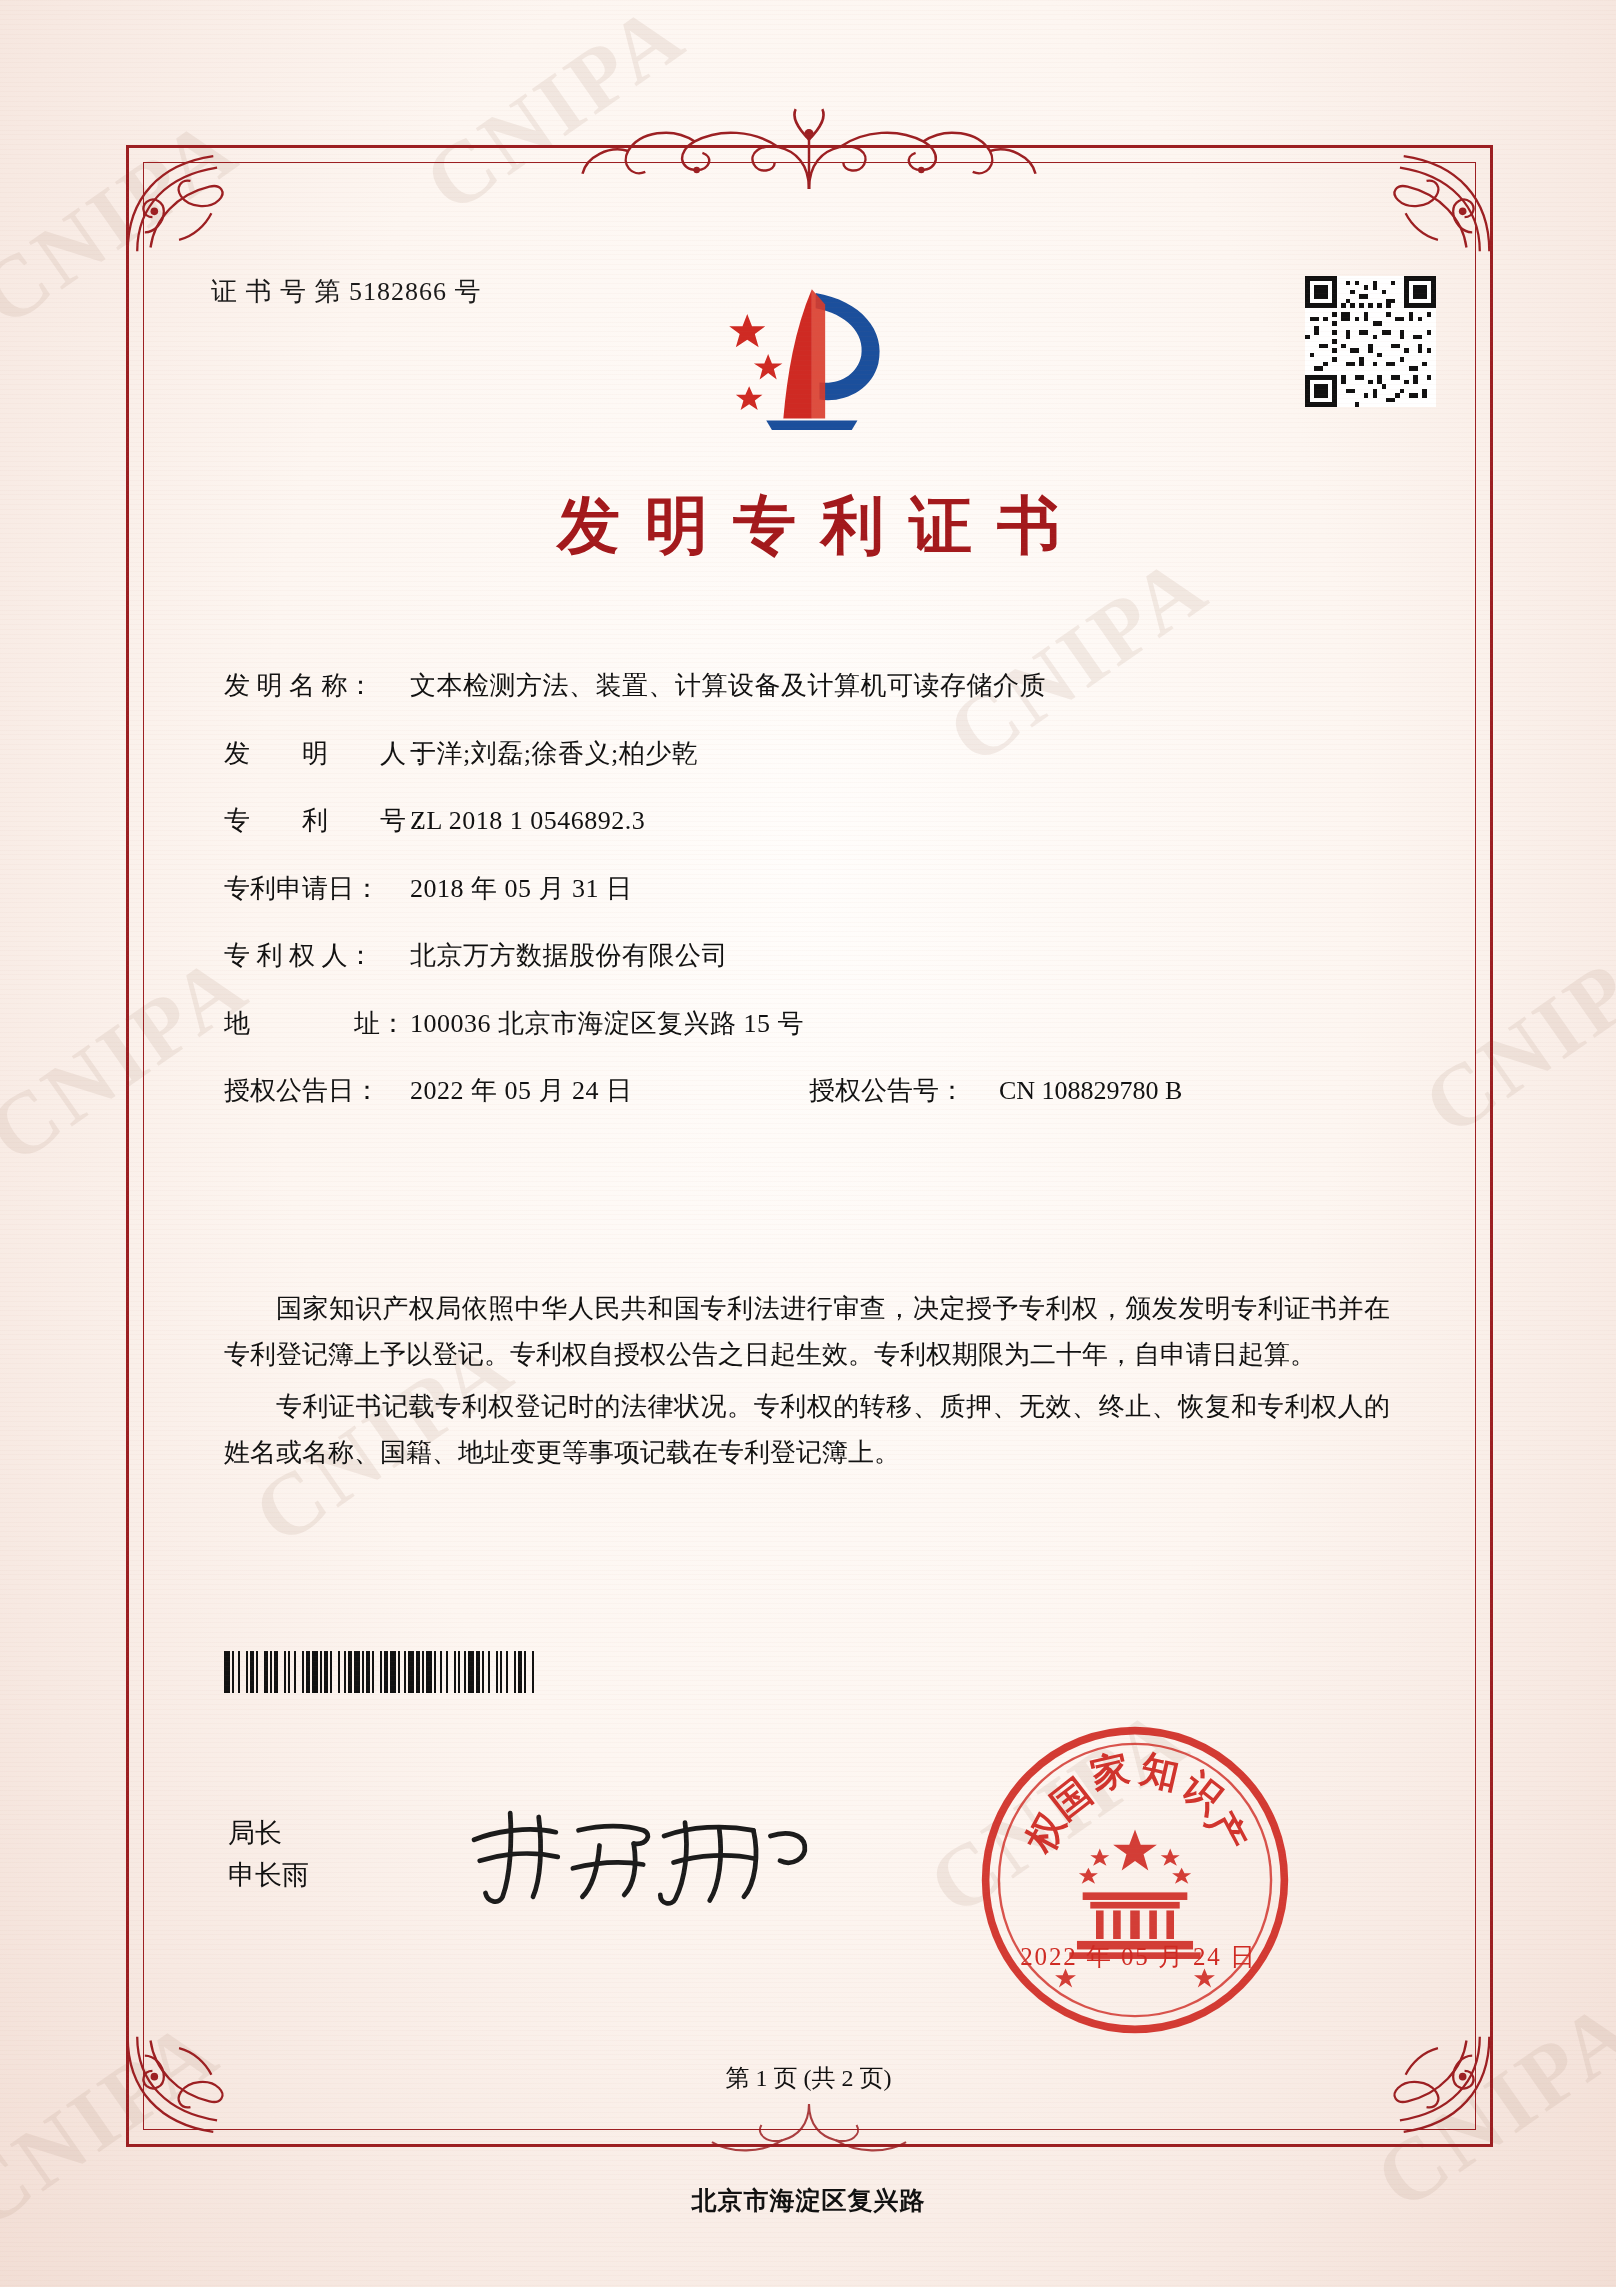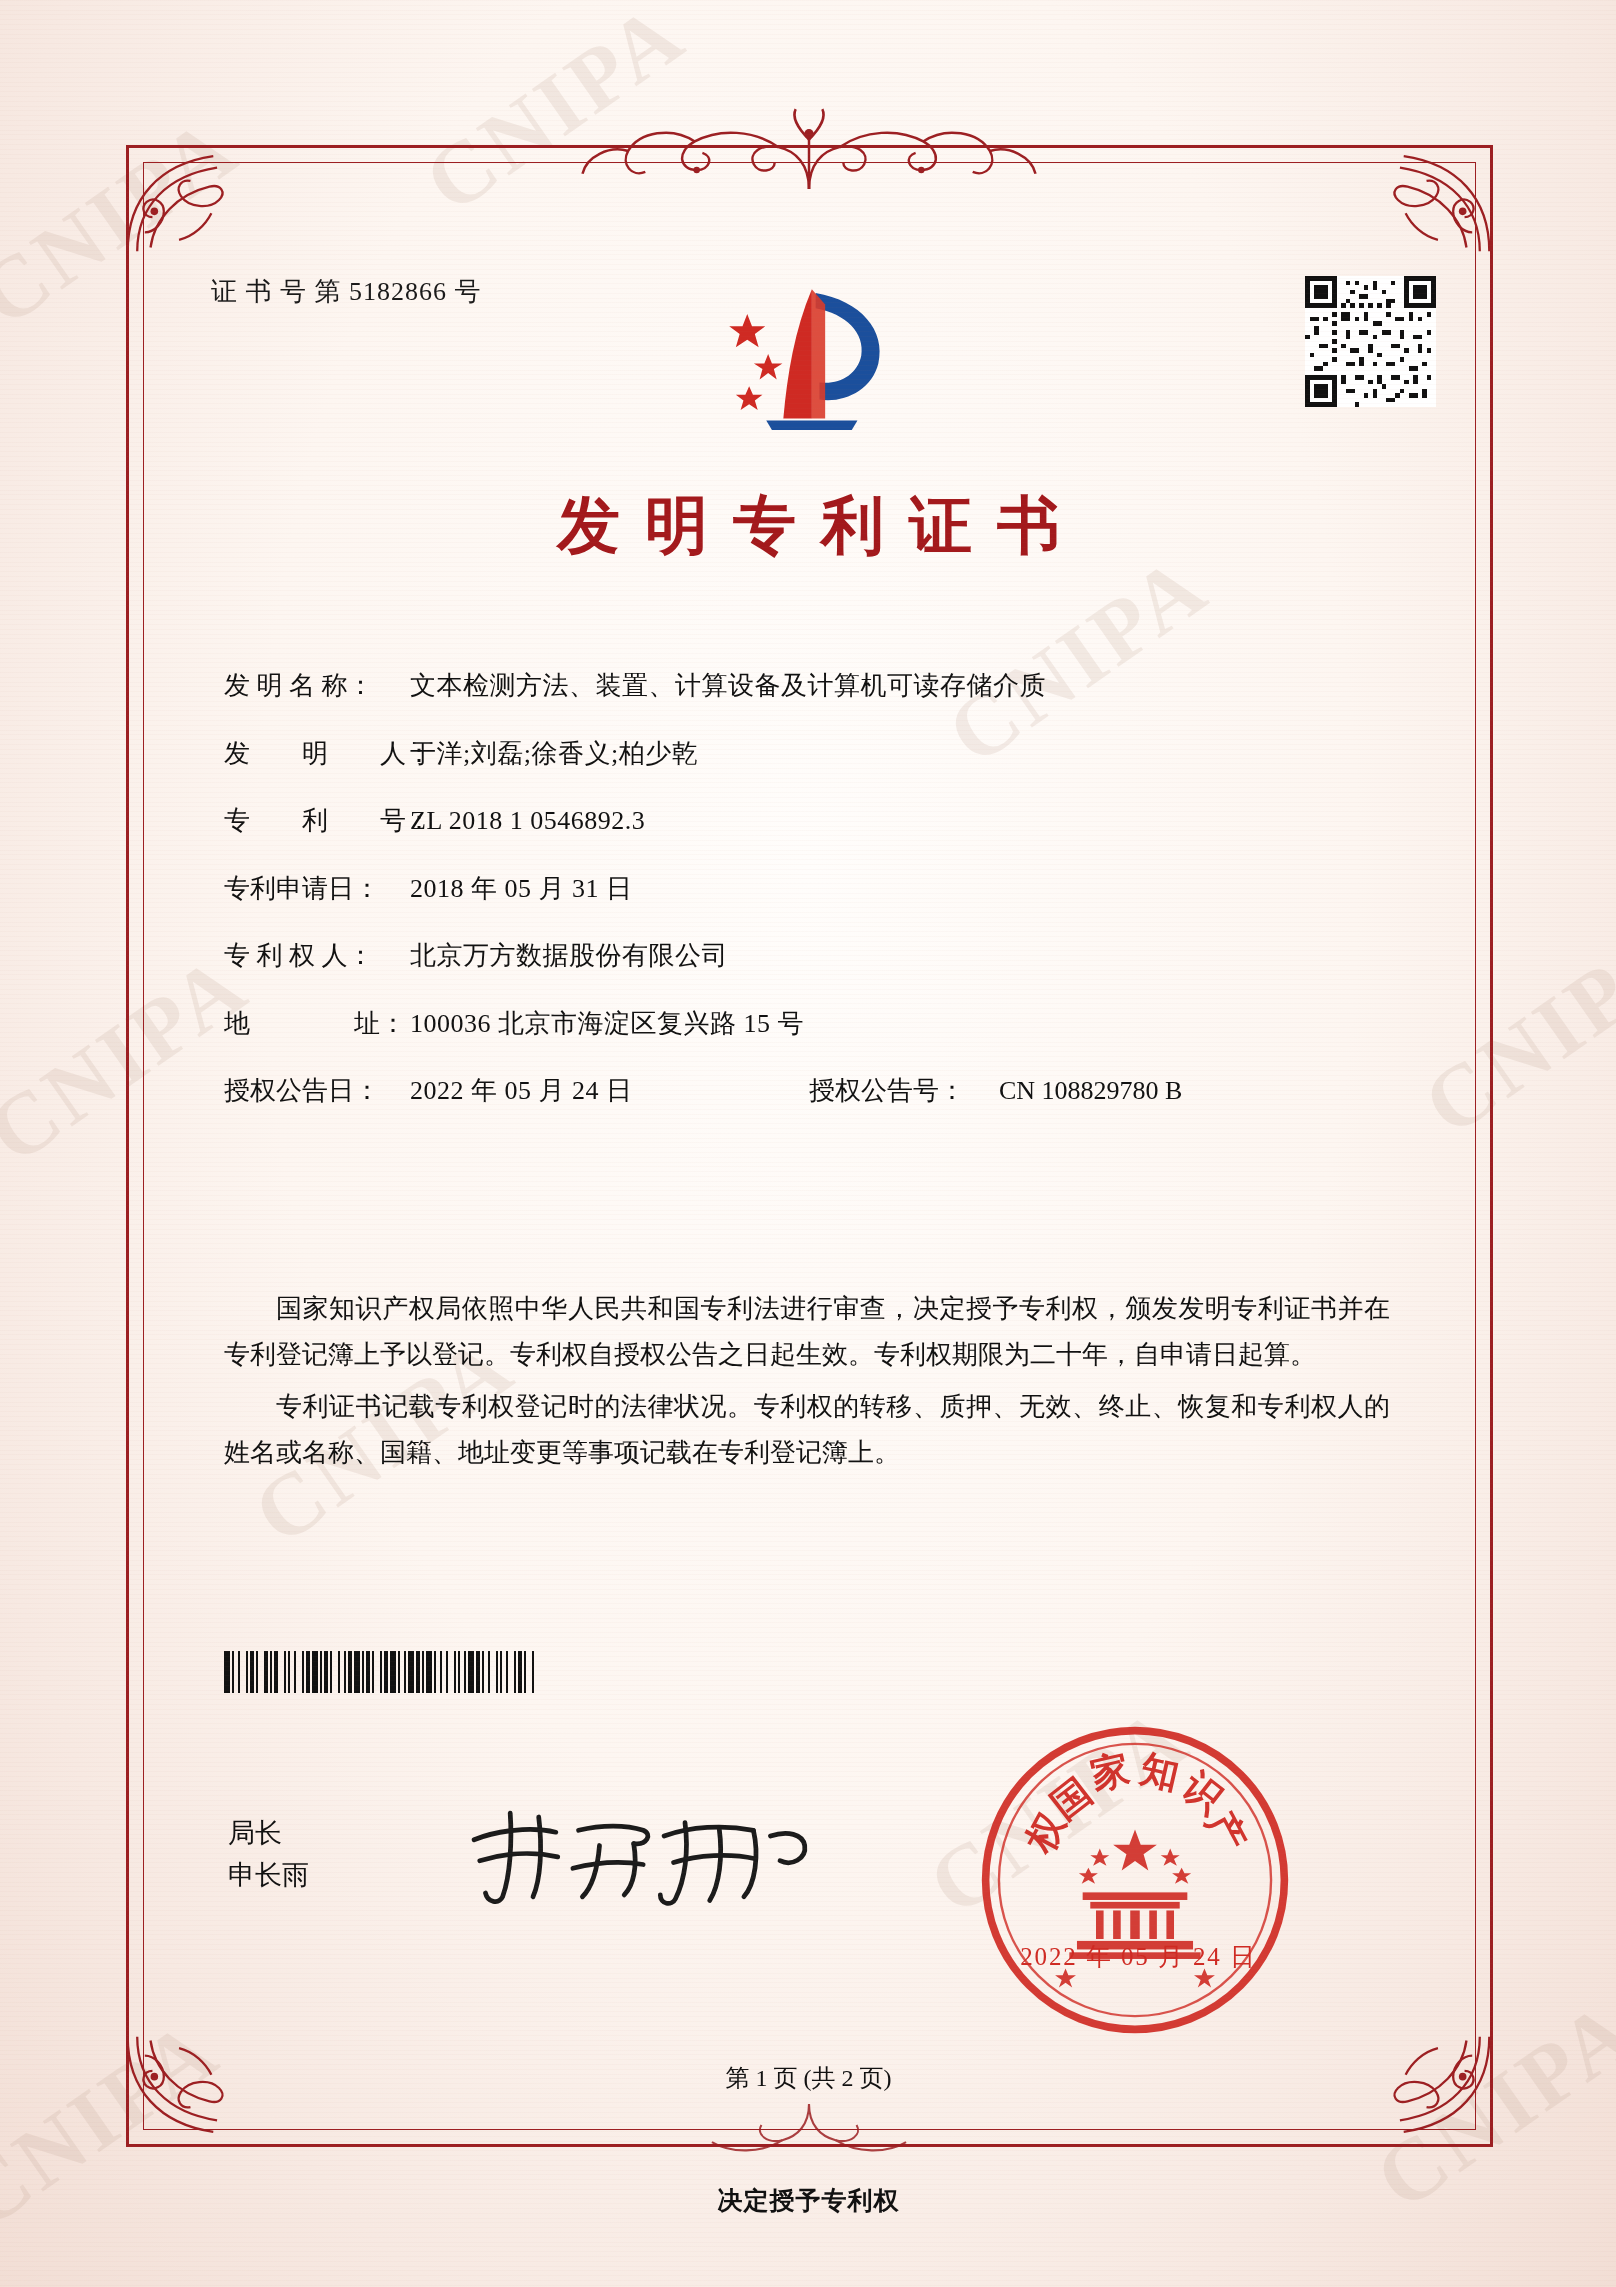--- a/index.html
+++ b/index.html
@@ -700,14 +700,14 @@
         <polygon points="92,258 95,265 103,265 96,270 99,278 92,273 85,278 88,270 81,265 89,265"></polygon>
         <polygon points="238,258 241,265 249,265 242,270 245,278 238,273 231,278 234,270 227,265 235,265"></polygon>
       </g>
     </svg>
   </div>
   <div class="seal-date">2022 年 05 月 24 日</div>
 
   <div class="page-num">第 1 页 (共 2 页)</div>
 </div>
 
-<div class="bottom-note">决定授予专利权</div>
+<div class="bottom-note">北京市海淀区复兴路</div>
 
 
 </body></html>

